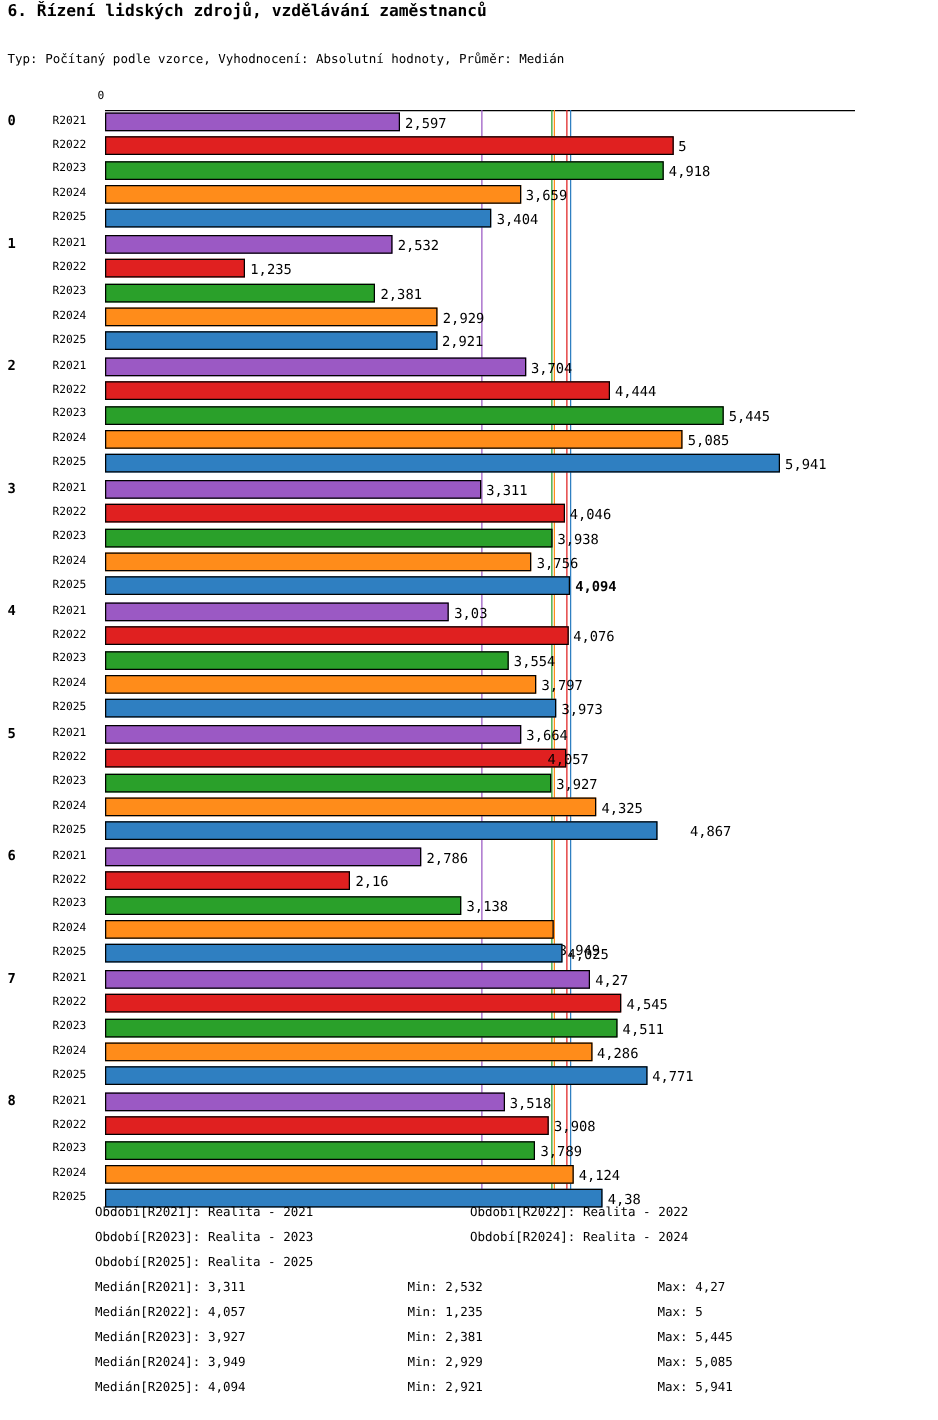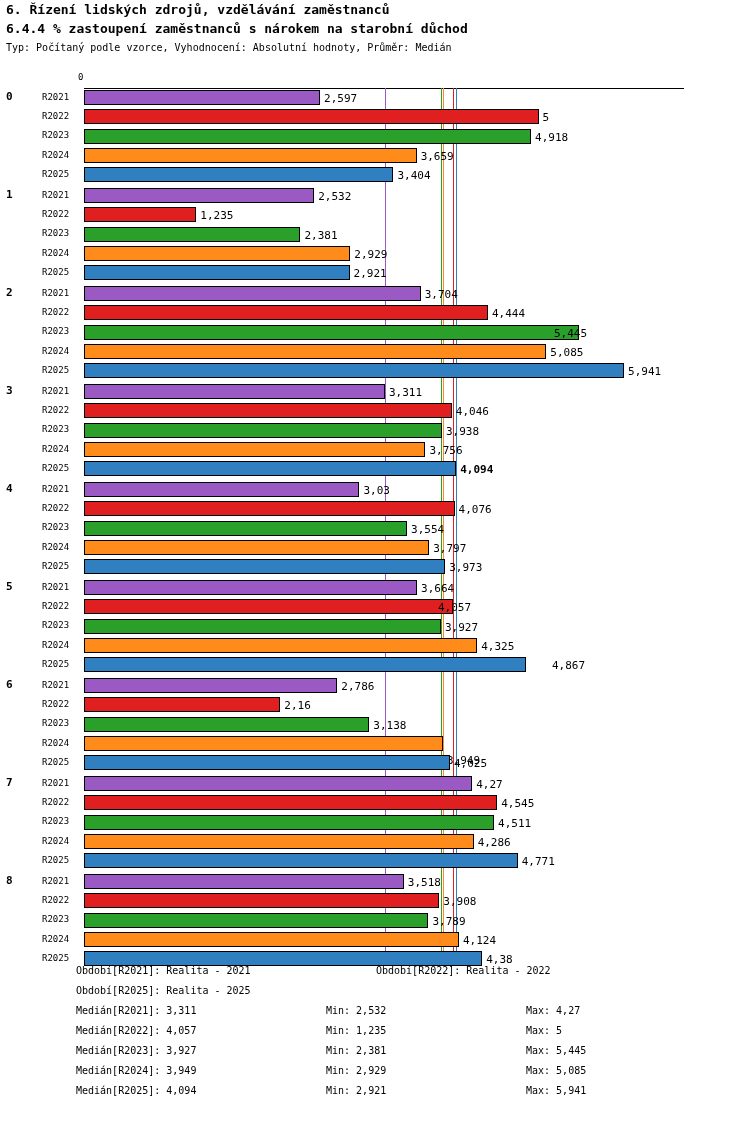--- a/index.html
+++ b/index.html
@@ -101,21 +101,20 @@
   .stat-med { position: absolute; left: 76px; white-space: nowrap; }
   .stat-min { position: absolute; left: 326px; white-space: nowrap; }
   .stat-max { position: absolute; left: 526px; white-space: nowrap; }
 </style>
 </head>
 <body>
 
 <div id="page">
 
   <div class="title1">6. Řízení lidských zdrojů, vzdělávání zaměstnanců</div>
-  <div class="title2">6.4.4 % zastoupení zaměstnanců s nárokem na starobní důchod</div>
   <div class="subtitle">Typ: Počítaný podle vzorce, Vyhodnocení: Absolutní hodnoty, Průměr: Medián</div>
 
   <div class="zero-label">0</div>
   <div class="axis-top"></div>
 
   <div class="plot" id="plot">
       <div class="vline" style="left: 301px; background: rgb(155, 89, 196);"></div>
       <div class="vline" style="left: 368.818px; background: rgb(224, 32, 32);"></div>
       <div class="vline" style="left: 357px; background: rgb(42, 160, 42);"></div>
       <div class="vline" style="left: 359px; background: rgb(255, 140, 26);"></div>
@@ -184,21 +183,21 @@
           <div class="bar-value" style="left: 340.727px;">3,704</div>
         </div>
         <div class="row">
           <div class="row-label">R2022</div>
           <div class="bar" style="width: 404px; background: rgb(224, 32, 32);"></div>
           <div class="bar-value" style="left: 408px;">4,444</div>
         </div>
         <div class="row">
           <div class="row-label">R2023</div>
           <div class="bar" style="width: 495px; background: rgb(42, 160, 42);"></div>
-          <div class="bar-value" style="left: 470px;">5,445</div>
+          <div class="bar-value" style="left: 499px;">5,445</div>
         </div>
         <div class="row">
           <div class="row-label">R2024</div>
           <div class="bar" style="width: 462.273px; background: rgb(255, 140, 26);"></div>
           <div class="bar-value" style="left: 466.273px;">5,085</div>
         </div>
         <div class="row">
           <div class="row-label">R2025</div>
           <div class="bar" style="width: 540.091px; background: rgb(47, 127, 193);"></div>
           <div class="bar-value" style="left: 544.091px;">5,941</div>
@@ -373,20 +372,24 @@
         </div>
       </div>
     </div>
 
   <div class="footer" id="footer">
       <div class="legend-row">
         <div class="legend-col-a">Období[R2021]: Realita - 2021</div>
         <div class="legend-col-b">Období[R2022]: Realita - 2022</div>
       </div>
       <div class="legend-row">
+        <div class="legend-col-a">Období[R2023]: Realita - 2023</div>
+        <div class="legend-col-b">Období[R2024]: Realita - 2024</div>
+      </div>
+      <div class="legend-row">
         <div class="legend-col-a">Období[R2025]: Realita - 2025</div>
       </div>
       <div class="stats-row">
         <div class="stat-med">Medián[R2021]: 3,311</div>
         <div class="stat-min">Min: 2,532</div>
         <div class="stat-max">Max: 4,27</div>
       </div>
       <div class="stats-row">
         <div class="stat-med">Medián[R2022]: 4,057</div>
         <div class="stat-min">Min: 1,235</div>

